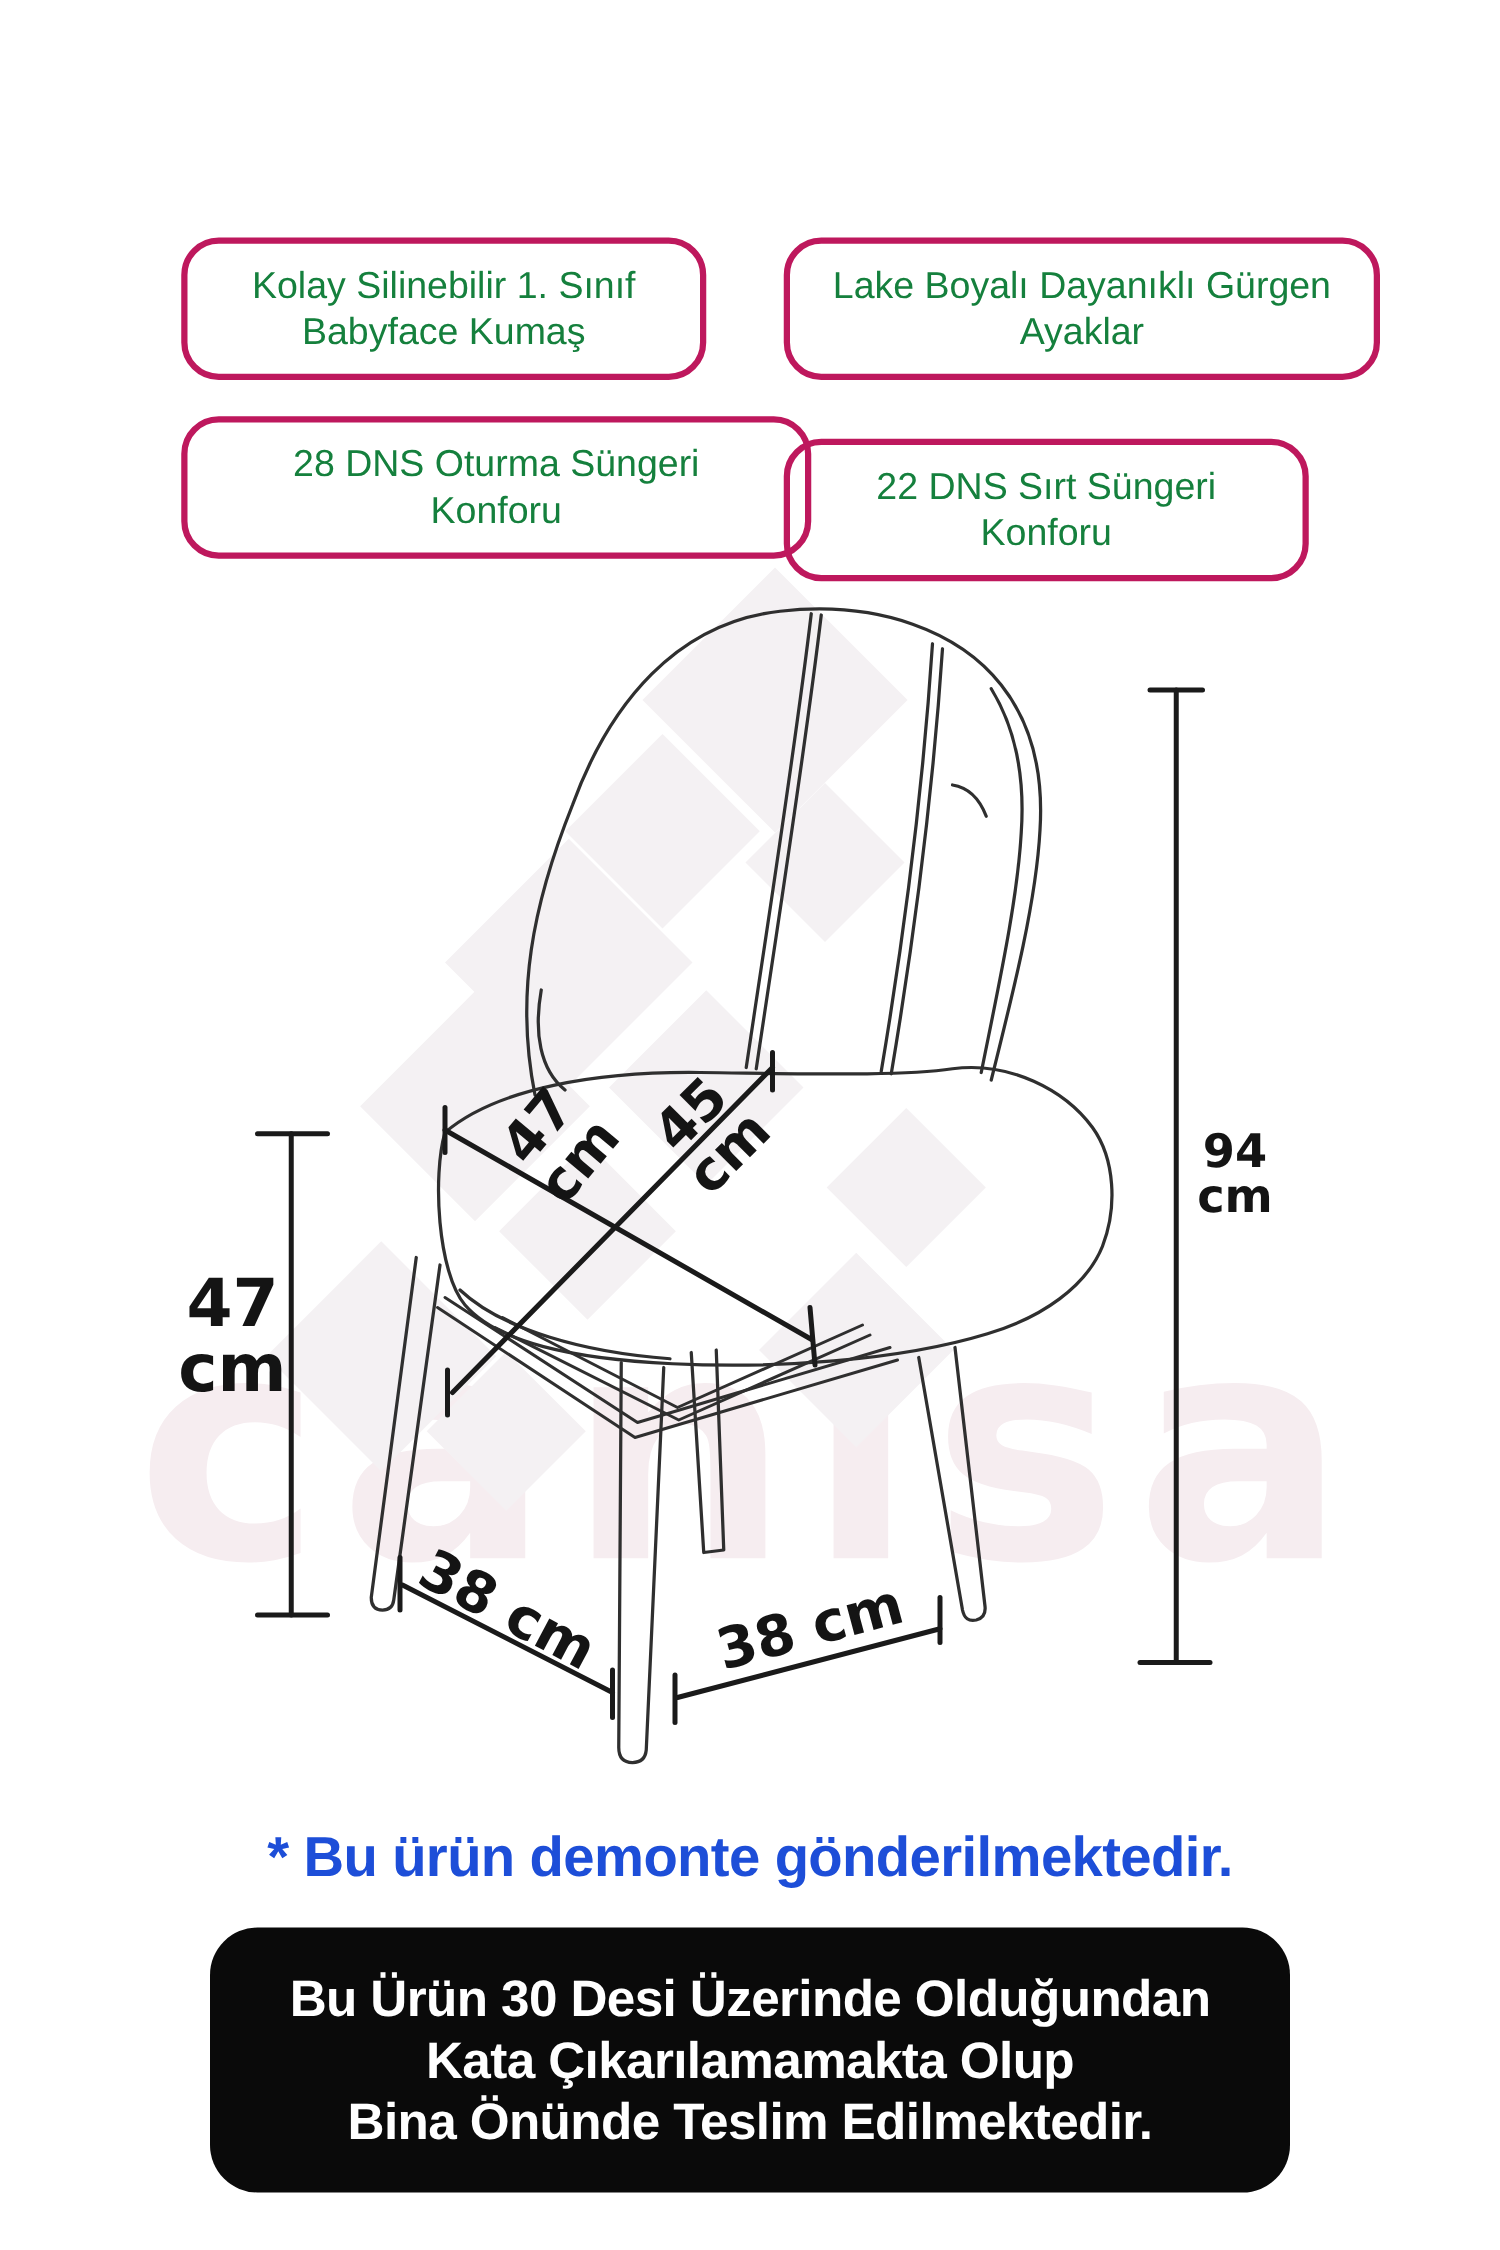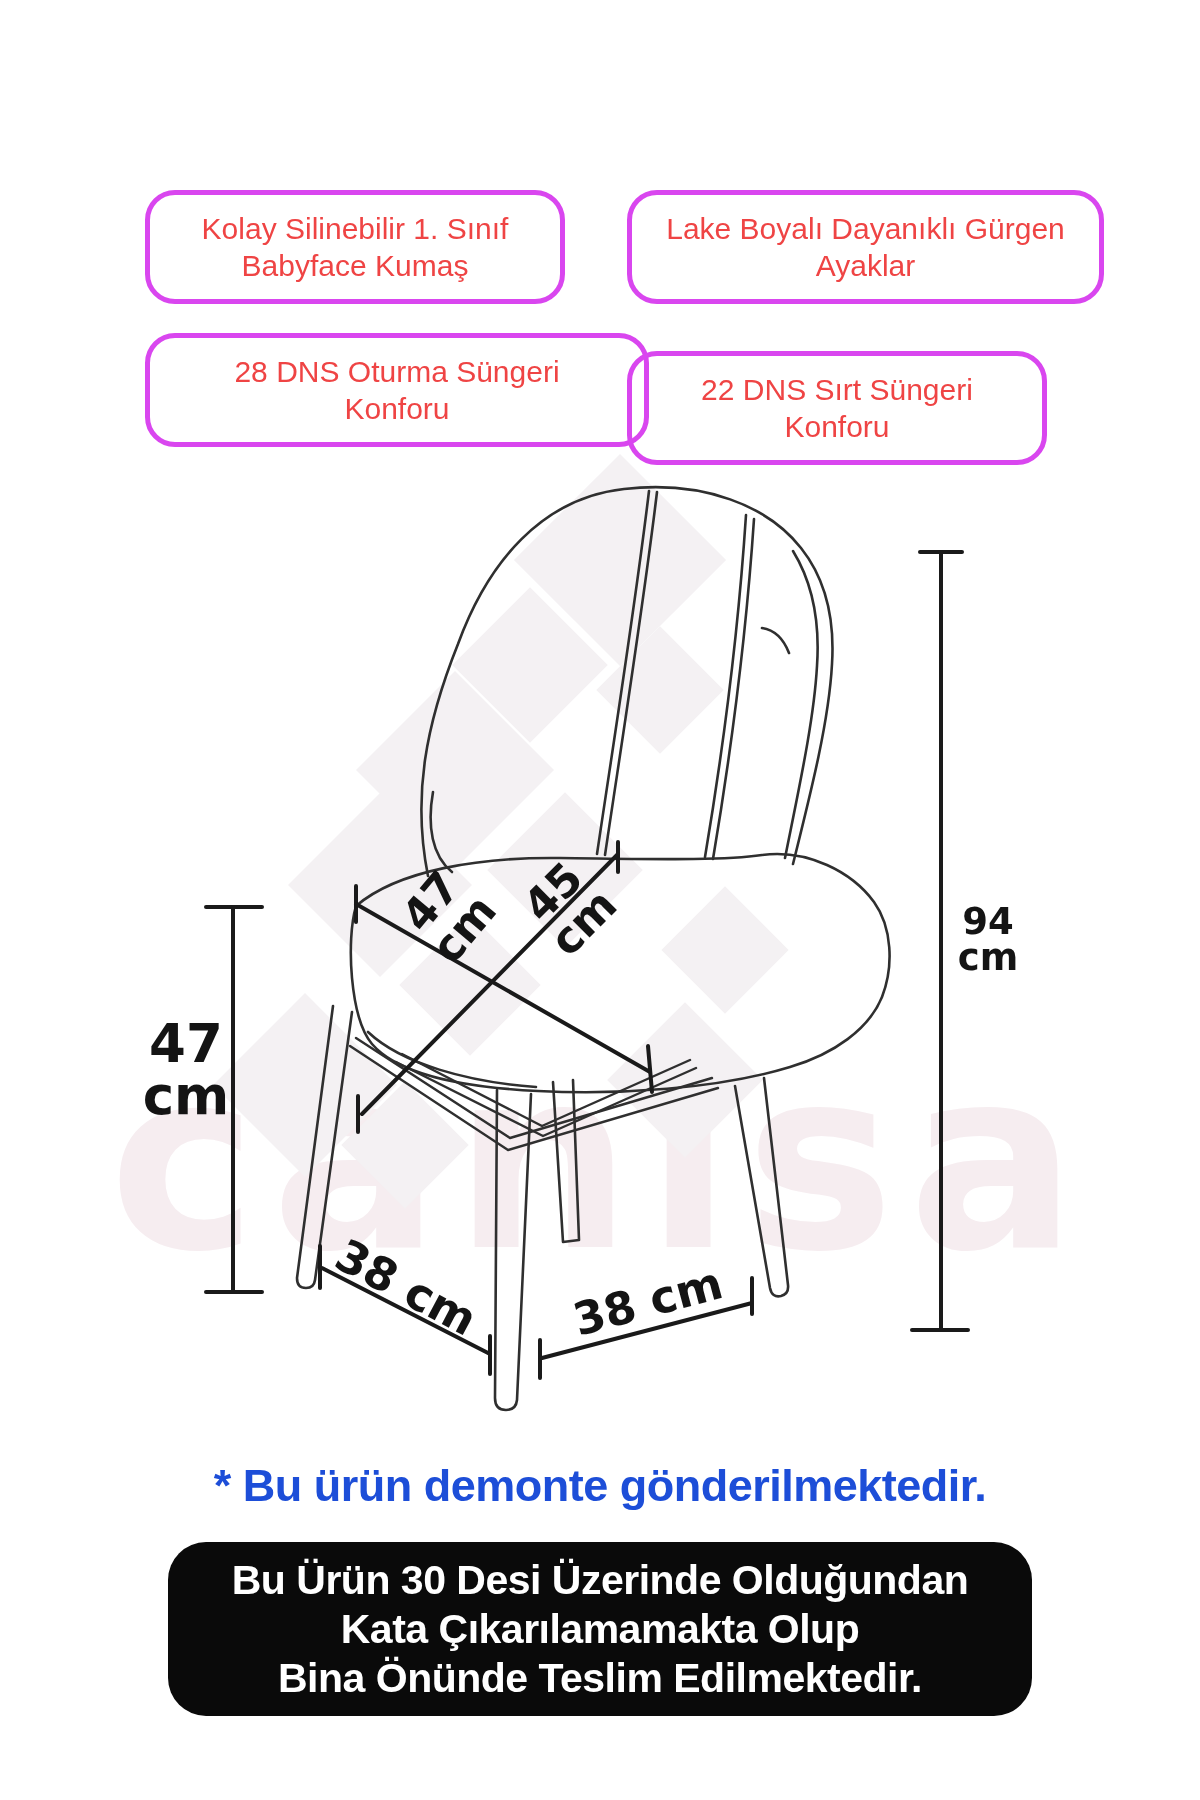--- a/index.html
+++ b/index.html
@@ -9,37 +9,37 @@
   }
   
   .wm-word{
     position:absolute;left:600px;top:1160px;transform:translate(-50%,-50%);
     font-family:"DejaVu Sans",sans-serif;font-weight:bold;font-size:250px;
     letter-spacing:14px;color:#f6edf0;white-space:nowrap;z-index:0;user-select:none;
   }
   .sketch{position:absolute;left:0;top:0;z-index:1;}
   
   .fbox{
-    position:absolute;box-sizing:border-box;border:5px solid #d946ef;border-radius:30px;
+    position:absolute;box-sizing:border-box;border:5px solid #be185d;border-radius:30px;
     display:flex;align-items:center;justify-content:center;text-align:center;
-    font-size:30px;line-height:37px;color:#ef4444;padding:0 28px;z-index:2;background:transparent;
+    font-size:30px;line-height:37px;color:#15803d;padding:0 28px;z-index:2;background:transparent;
   }
   
   .dim{
     position:absolute;transform:translate(-50%,-50%);
     font-family:"DejaVu Sans",sans-serif;font-weight:bold;color:#141414;
     text-align:center;white-space:pre-line;line-height:0.98;z-index:2;
   }
   
   .note{
     position:absolute;left:0;top:1460px;width:1200px;text-align:center;
     font-size:45px;font-weight:bold;letter-spacing:-0.5px;color:#1d4ed8;z-index:2;
   }
   .shipping{
-    position:absolute;left:168px;top:1542px;width:864px;height:174px;
+    position:absolute;left:168px;top:1542px;width:864px;height:212px;
     background:#0a0a0a;border-radius:38px;display:flex;align-items:center;justify-content:center;
     z-index:2;
   }
   .shipping .txt{
     color:#ffffff;font-size:41px;line-height:49px;font-weight:bold;
     text-align:center;white-space:pre-line;letter-spacing:-0.5px;
   }
 </style>
 </head>
 <body>

